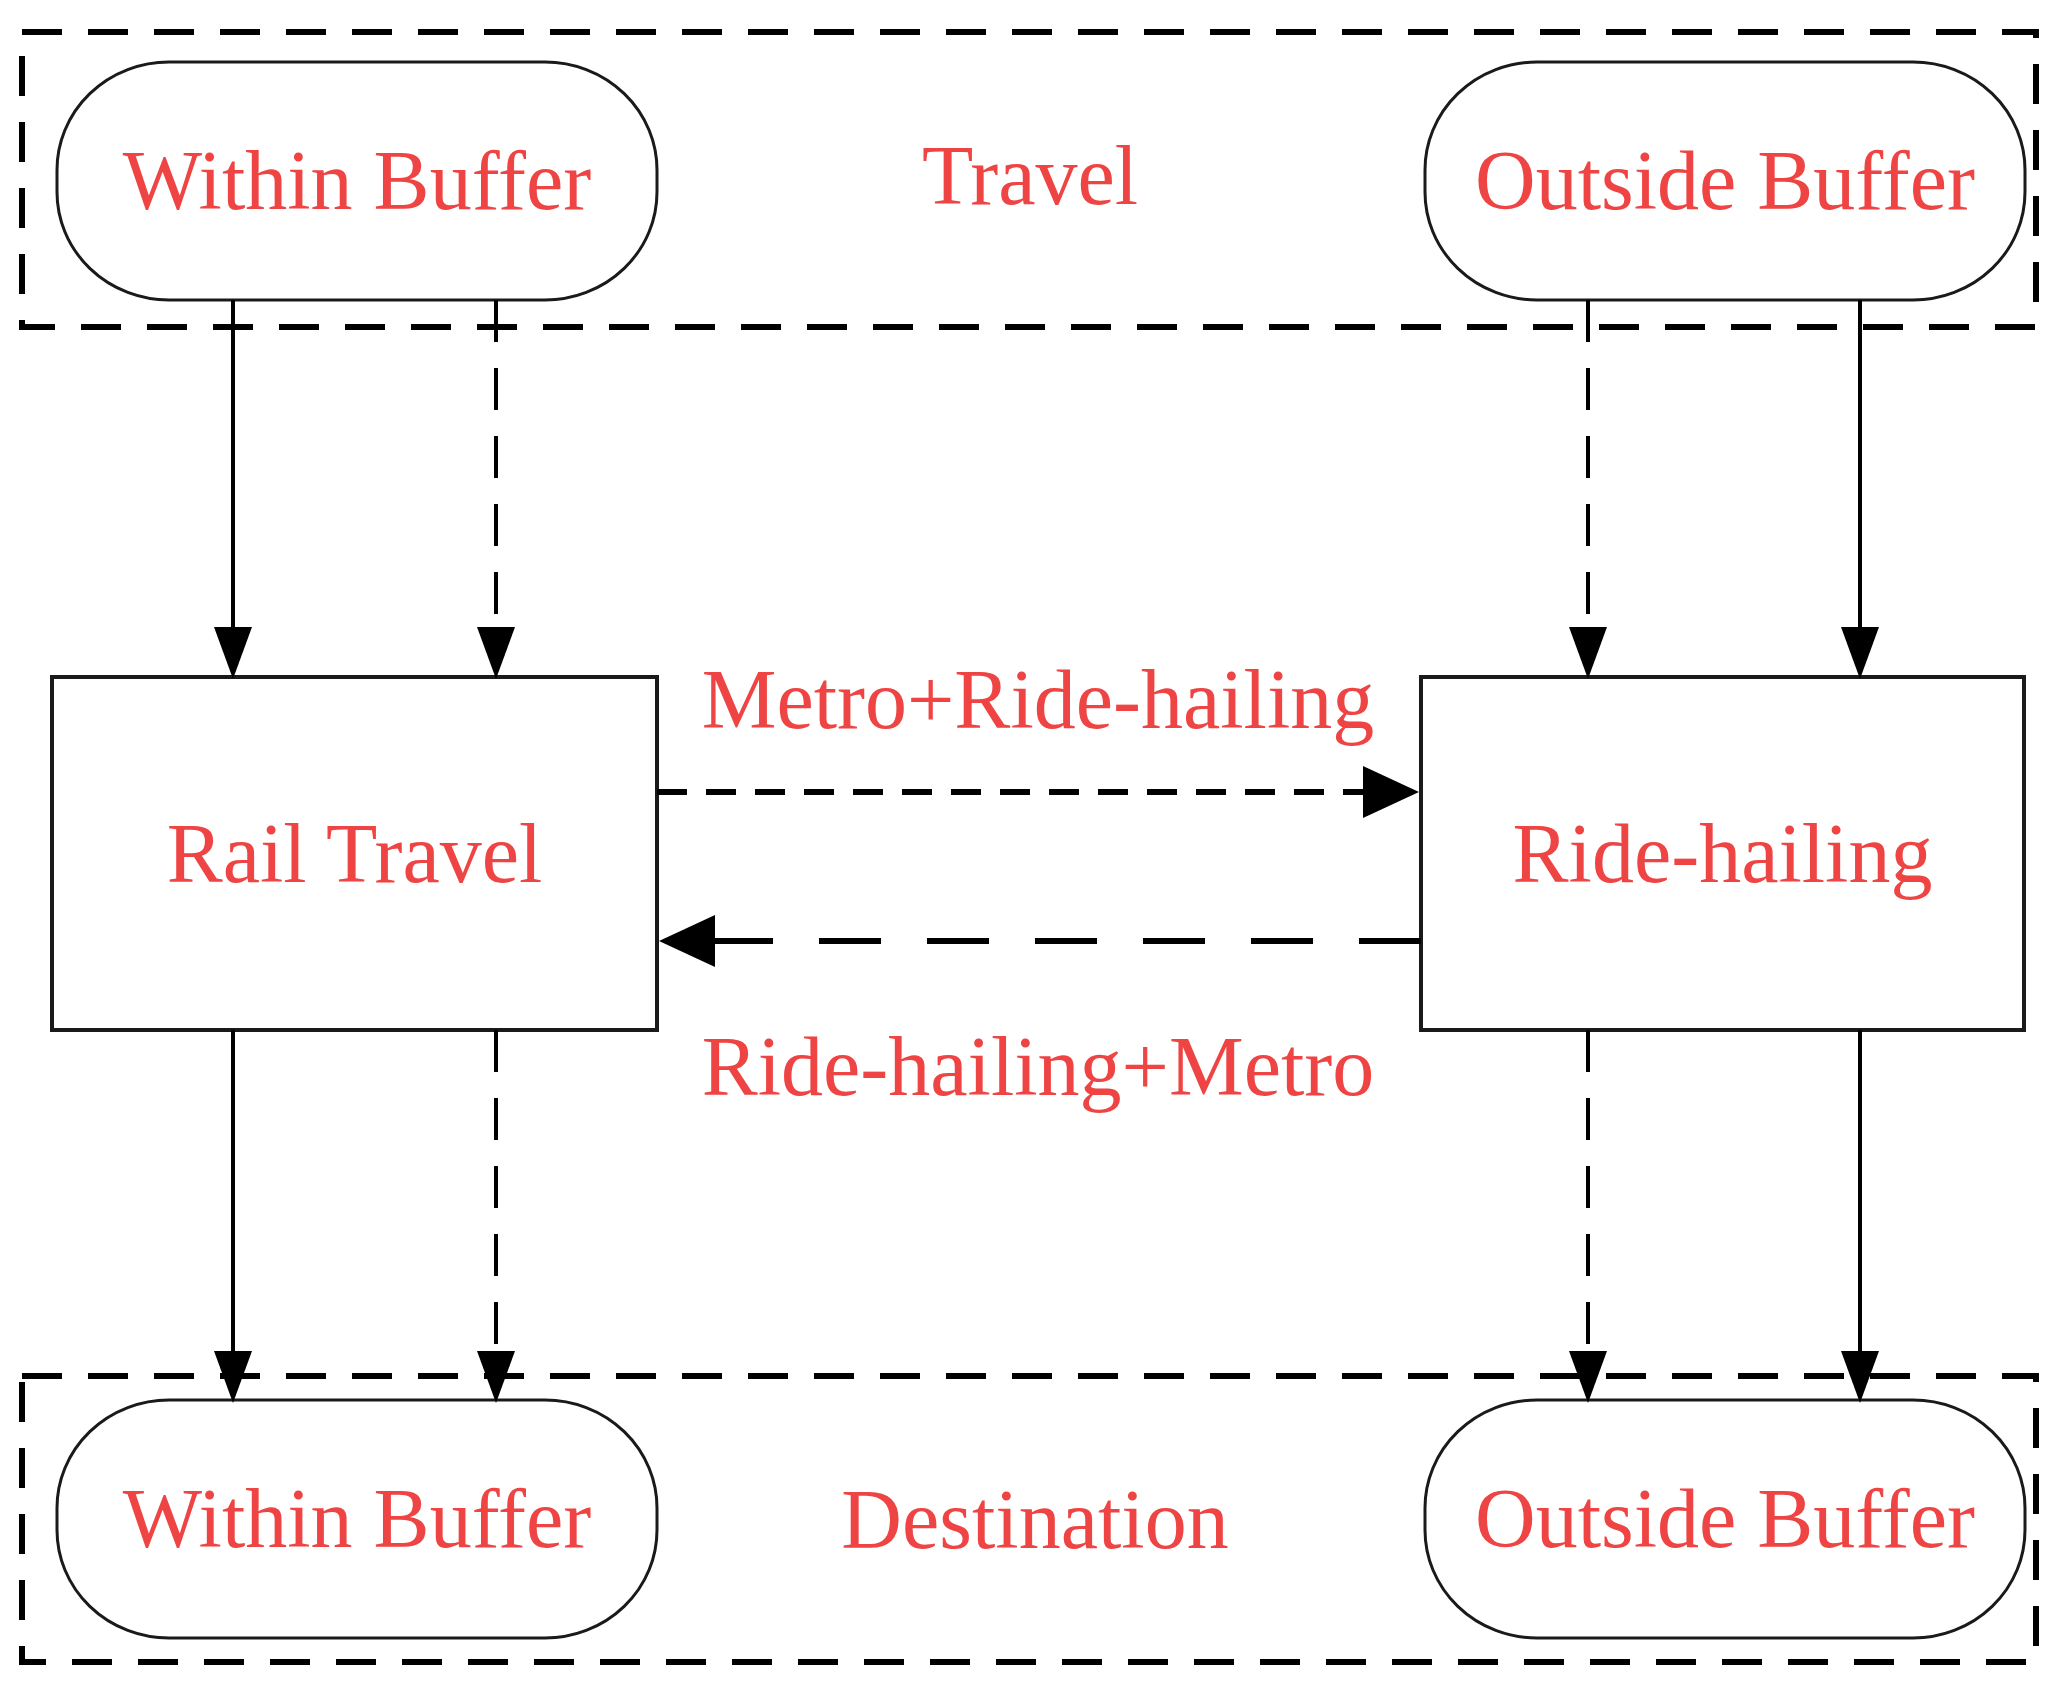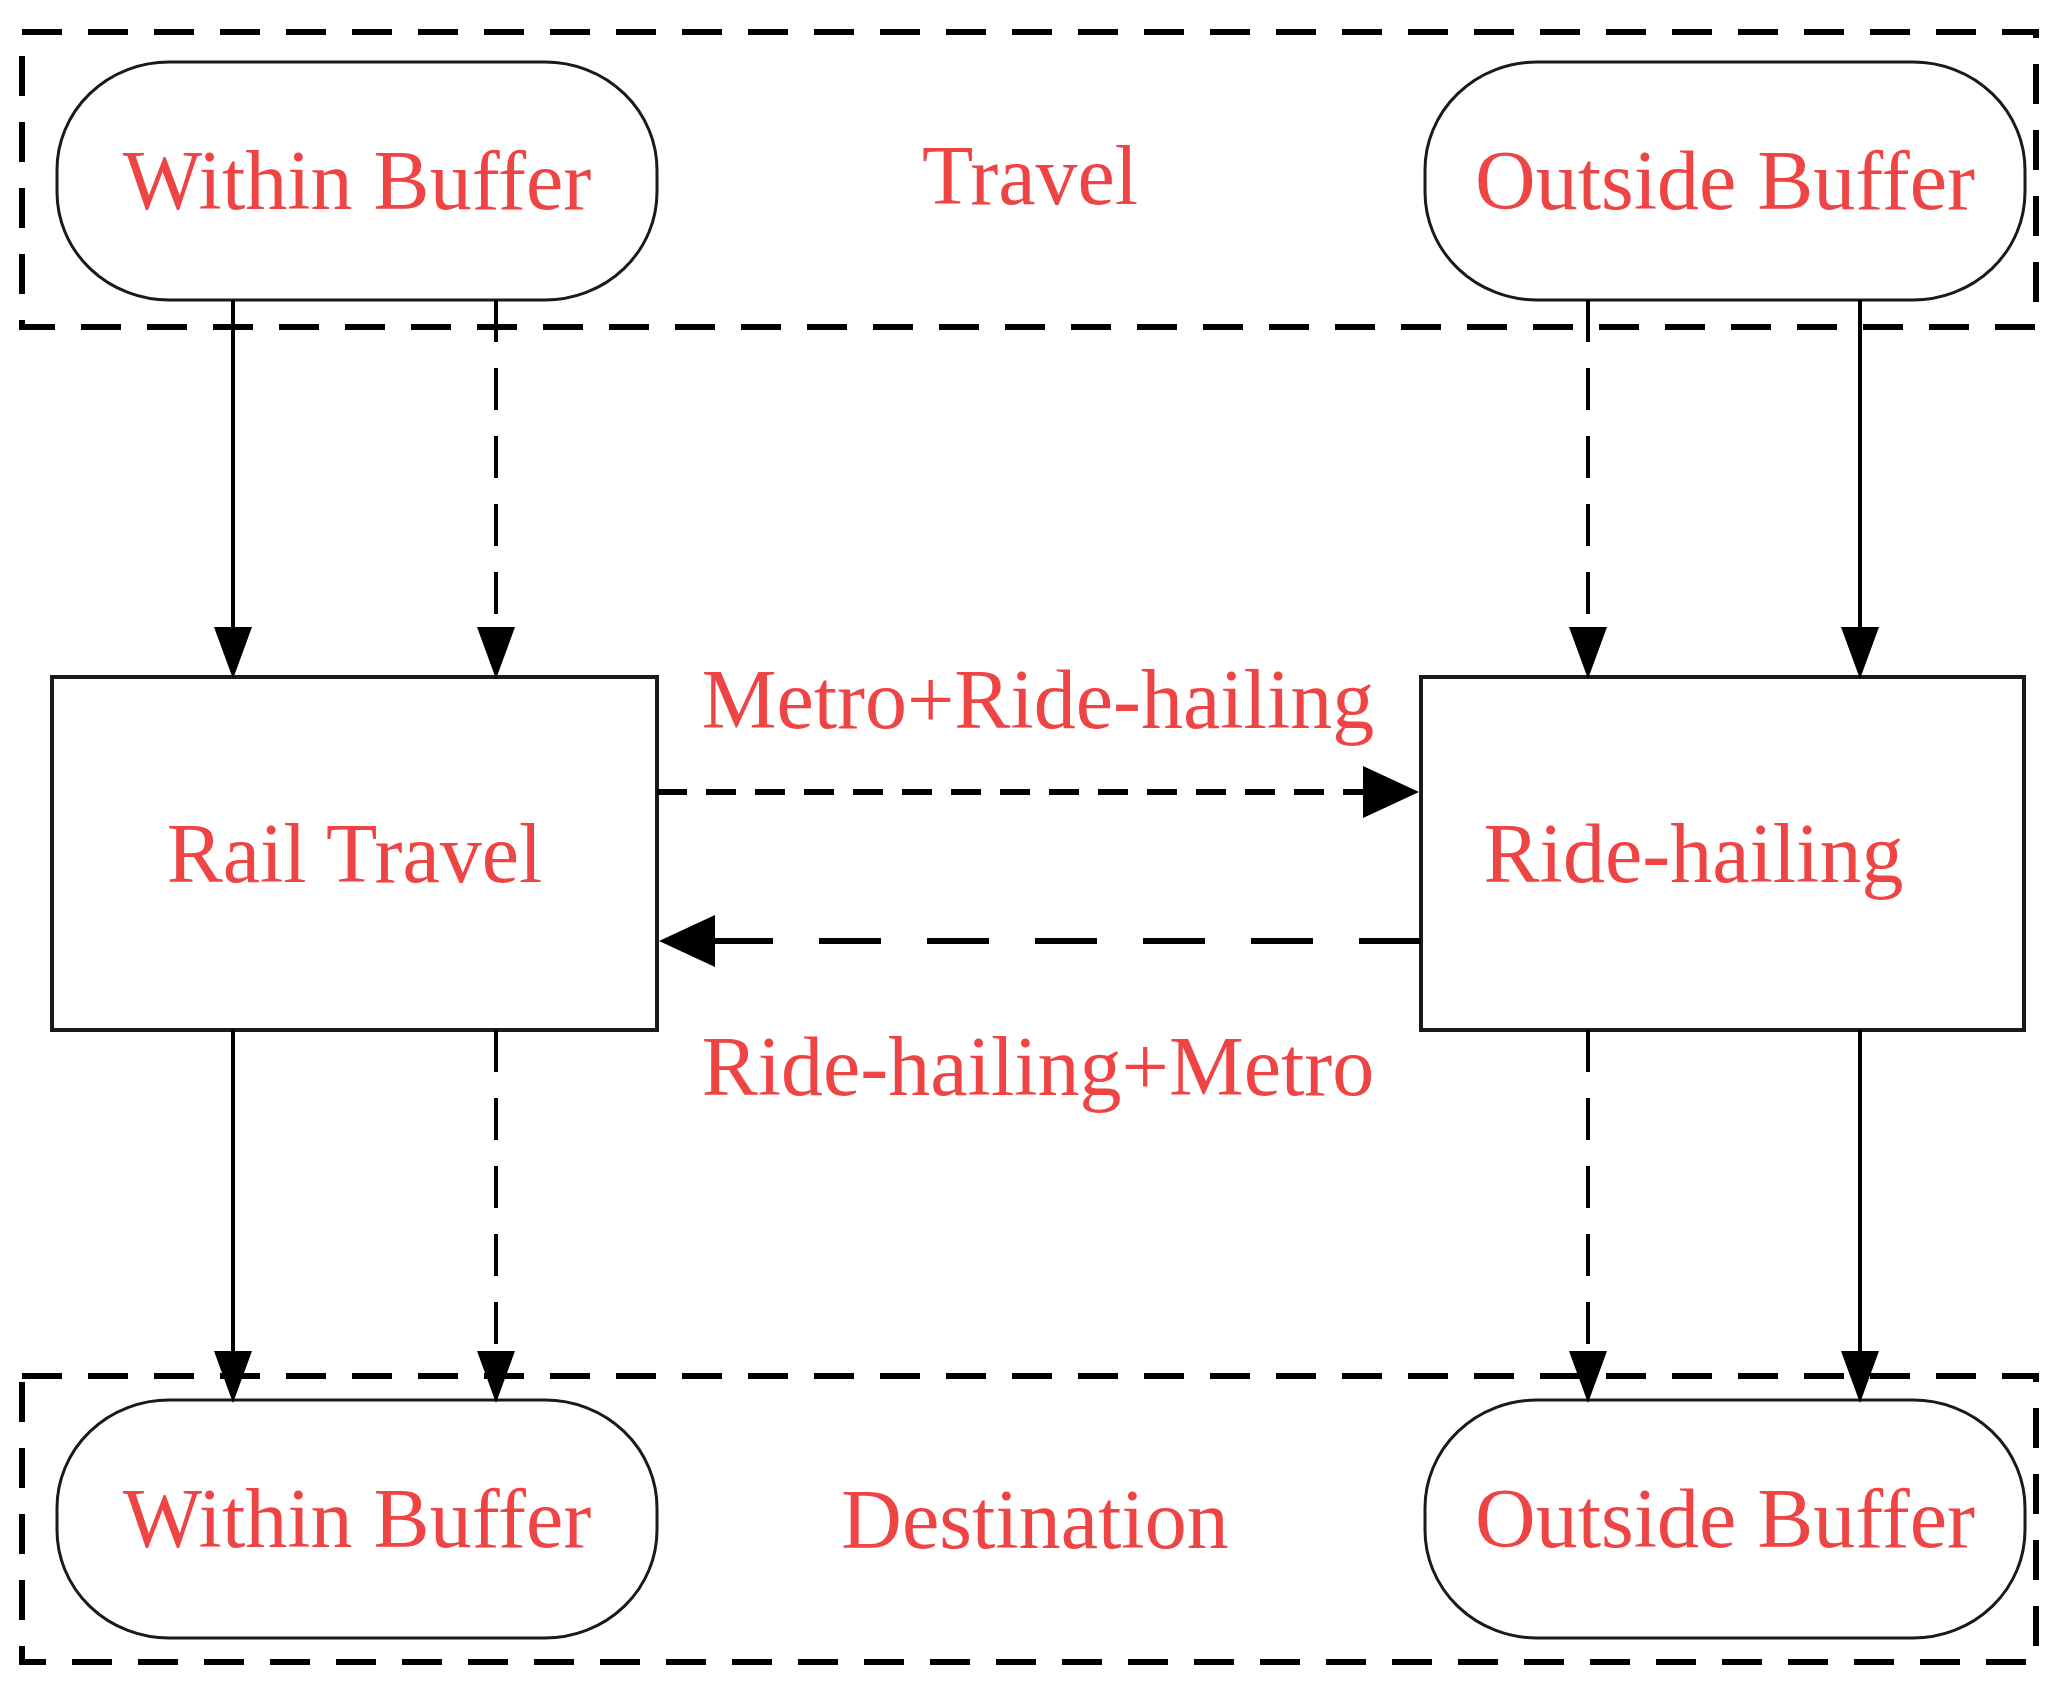--- a/index.html
+++ b/index.html
@@ -101,21 +101,21 @@
   </svg>
 
   <div class="lbl" style="left:57px; top:62px; width:600px; height:238px;">Within Buffer</div>
 
   <div class="lbl" style="left:660px; top:120px; width:740px; height:112px;">Travel</div>
 
   <div class="lbl" style="left:1425px; top:62px; width:600px; height:238px;">Outside Buffer</div>
 
   <div class="lbl" style="left:52px; top:677px; width:605px; height:353px;">Rail Travel</div>
 
-  <div class="lbl" style="left:1392px; top:677px; width:603px; height:353px;">Ride-hailing</div>
+  <div class="lbl" style="left:1421px; top:677px; width:603px; height:353px;">Ride-hailing</div>
 
   <div class="lbl" style="left:628px; top:645px; width:820px; height:110px;">Metro+Ride-hailing</div>
 
   <div class="lbl" style="left:628px; top:1012px; width:820px; height:110px;">Ride-hailing+Metro</div>
 
   <div class="lbl" style="left:57px; top:1400px; width:600px; height:238px;">Within Buffer</div>
 
   <div class="lbl" style="left:660px; top:1464px; width:750px; height:112px;">Destination</div>
 
   <div class="lbl" style="left:1425px; top:1400px; width:600px; height:238px;">Outside Buffer</div>

